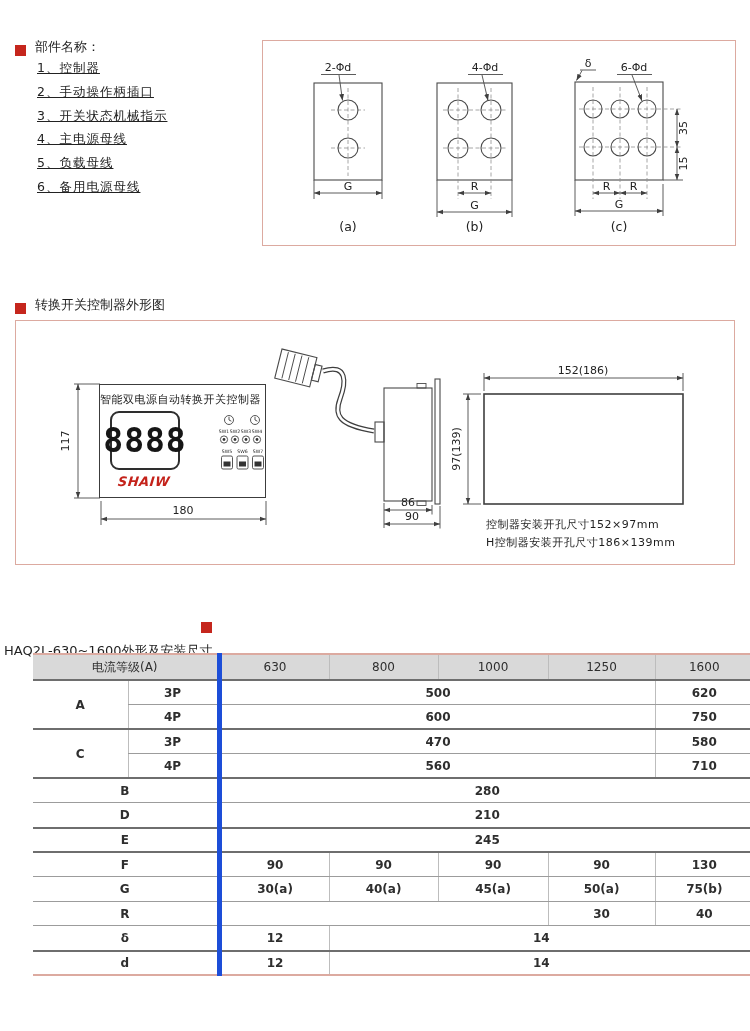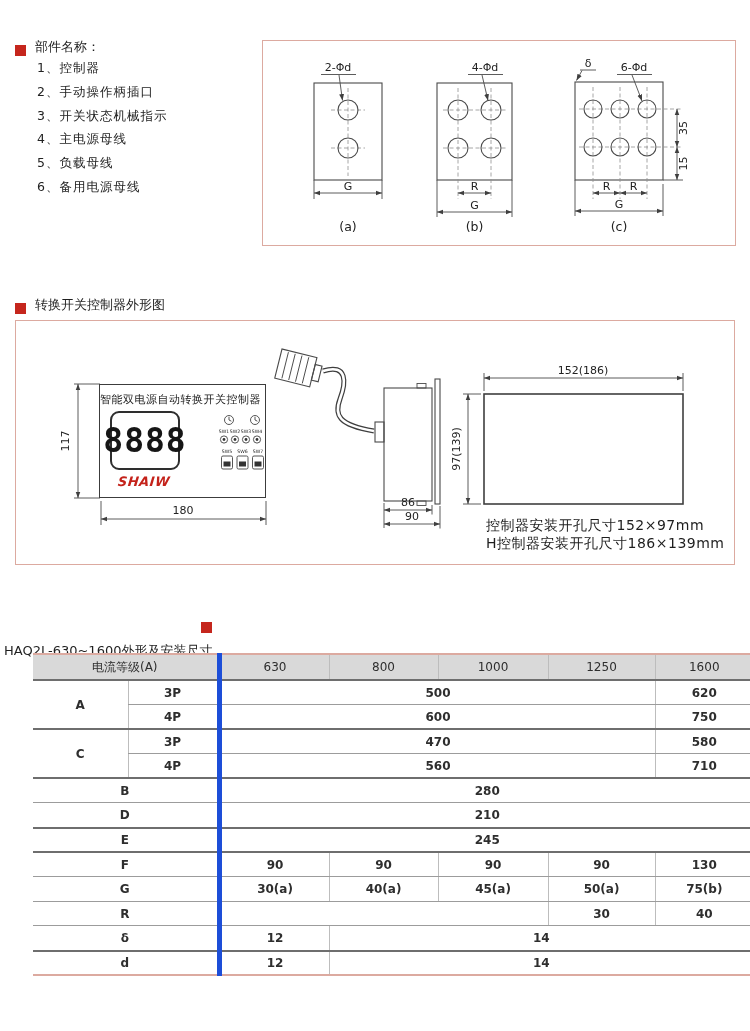--- a/index.html
+++ b/index.html
@@ -6,39 +6,39 @@
   html,body { background:#ffffff; }
   body { width:750px; height:1031px; position:relative; font-family:"DejaVu Sans","Liberation Sans",sans-serif; color:#2b2b2b; }
   .page { position:absolute; left:0; top:0; width:750px; height:1031px; background:#fff; overflow:hidden; }
 
   .sec-head { position:absolute; display:flex; align-items:flex-end; gap:9px; font-size:13px; color:#1f1f1f; }
   .sq { width:11px; height:11px; background:#c5261d; flex:0 0 auto; }
 
   .pink-box { position:absolute; border:1.5px solid #dcaaa0; background:#fff; }
 
   .parts-list { position:absolute; left:37px; top:56px; font-size:12.5px; color:#222; }
-  .parts-list div { height:23.8px; line-height:23.8px; letter-spacing:1px; }
+  .parts-list div { height:23.8px; line-height:23.8px; letter-spacing:1px;text-decoration:underline; }
 
   svg text { font-family:"DejaVu Sans","Liberation Sans",sans-serif; fill:#222; }
   .dln { stroke:#4a4a4a; stroke-width:1.1; fill:none; }
   .thn { stroke:#4a4a4a; stroke-width:0.9; fill:none; }
   .ctr { stroke:#8f8f8f; stroke-width:0.8; fill:none; stroke-dasharray:4 2.5; }
   .dim { stroke:#4a4a4a; stroke-width:0.9; fill:none; }
   .dtx { font-size:11px; }
   .cap { font-size:12.5px; }
 
   
   .panel { position:absolute; left:83px; top:63px; width:167px; height:114px; border:1.5px solid #3c3c3c; background:#fff; }
   .panel-title { position:absolute; left:0; right:0; top:7px; text-align:left; font-size:11px; letter-spacing:0.5px; color:#1c1c1c; white-space:nowrap; }
   .lcd { position:absolute; left:10px; top:26px; width:70px; height:59px; border:2px solid #2e2e2e; border-radius:9px; display:flex; align-items:center; justify-content:center; }
   .lcd span { font-family:"DejaVu Sans Mono","Liberation Mono",monospace; font-weight:bold; font-size:33px; letter-spacing:1px; color:#161616; }
   .logo { position:absolute; left:18px; top:89px; font-size:13px; font-weight:bold; font-style:italic; color:#c4221a; transform:skewX(-6deg); letter-spacing:0.5px; }
   .cluster { position:absolute; left:119px; top:29px; }
 
-  .notes { position:absolute; left:470px; top:195px; font-size:14px; line-height:18px; color:#1e1e1e; letter-spacing:0.5px; }
+  .notes { position:absolute; left:470px; top:195px; font-size:11px; line-height:18px; color:#1e1e1e; letter-spacing:0.5px; }
 
   
   .dim-table { position:absolute; left:33px; top:653px; width:720px; border-collapse:collapse; table-layout:fixed; font-size:12px; color:#2e2e2e; border-top:2px solid #dcaaa0; }
   .dim-table th { background:#d9d9d9; font-weight:normal; height:26px; border-bottom:2px solid #6e6e6e; }
   .dim-table td { height:24.6px; text-align:center; vertical-align:middle; border-bottom:1px solid #9c9c9c; background:#fff;font-weight:bold; }
   .dim-table tr.tk > td, .dim-table td.tk { border-bottom:2px solid #6e6e6e; }
   .dim-table tr.rlast > td { border-bottom:2px solid #dcaaa0; }
   .vm { border-left:5px solid #1d4ed8;margin-left:43px; }
   .vl { border-left:1px solid #bdbdbd;margin-left:37px; }
 </style>

